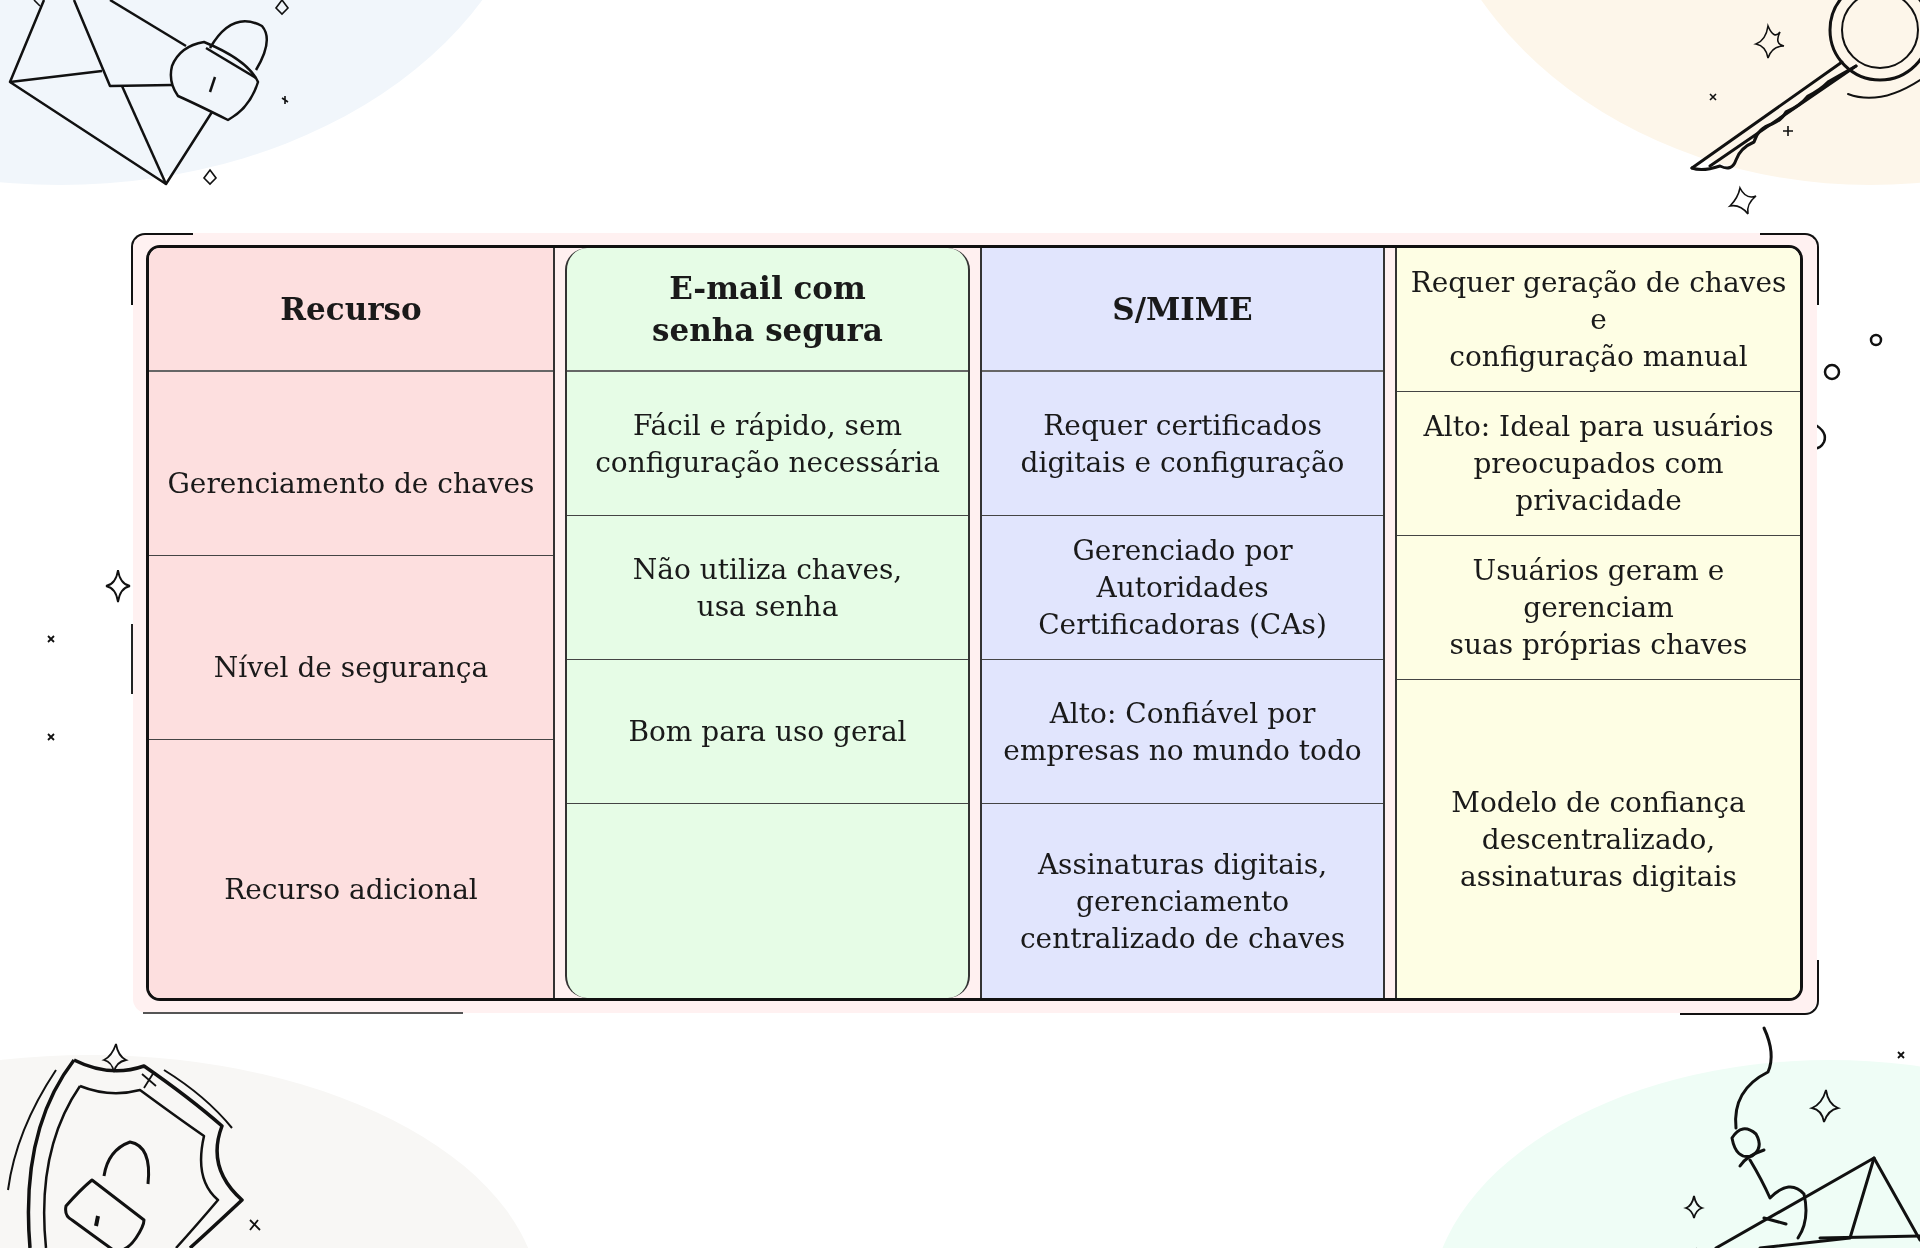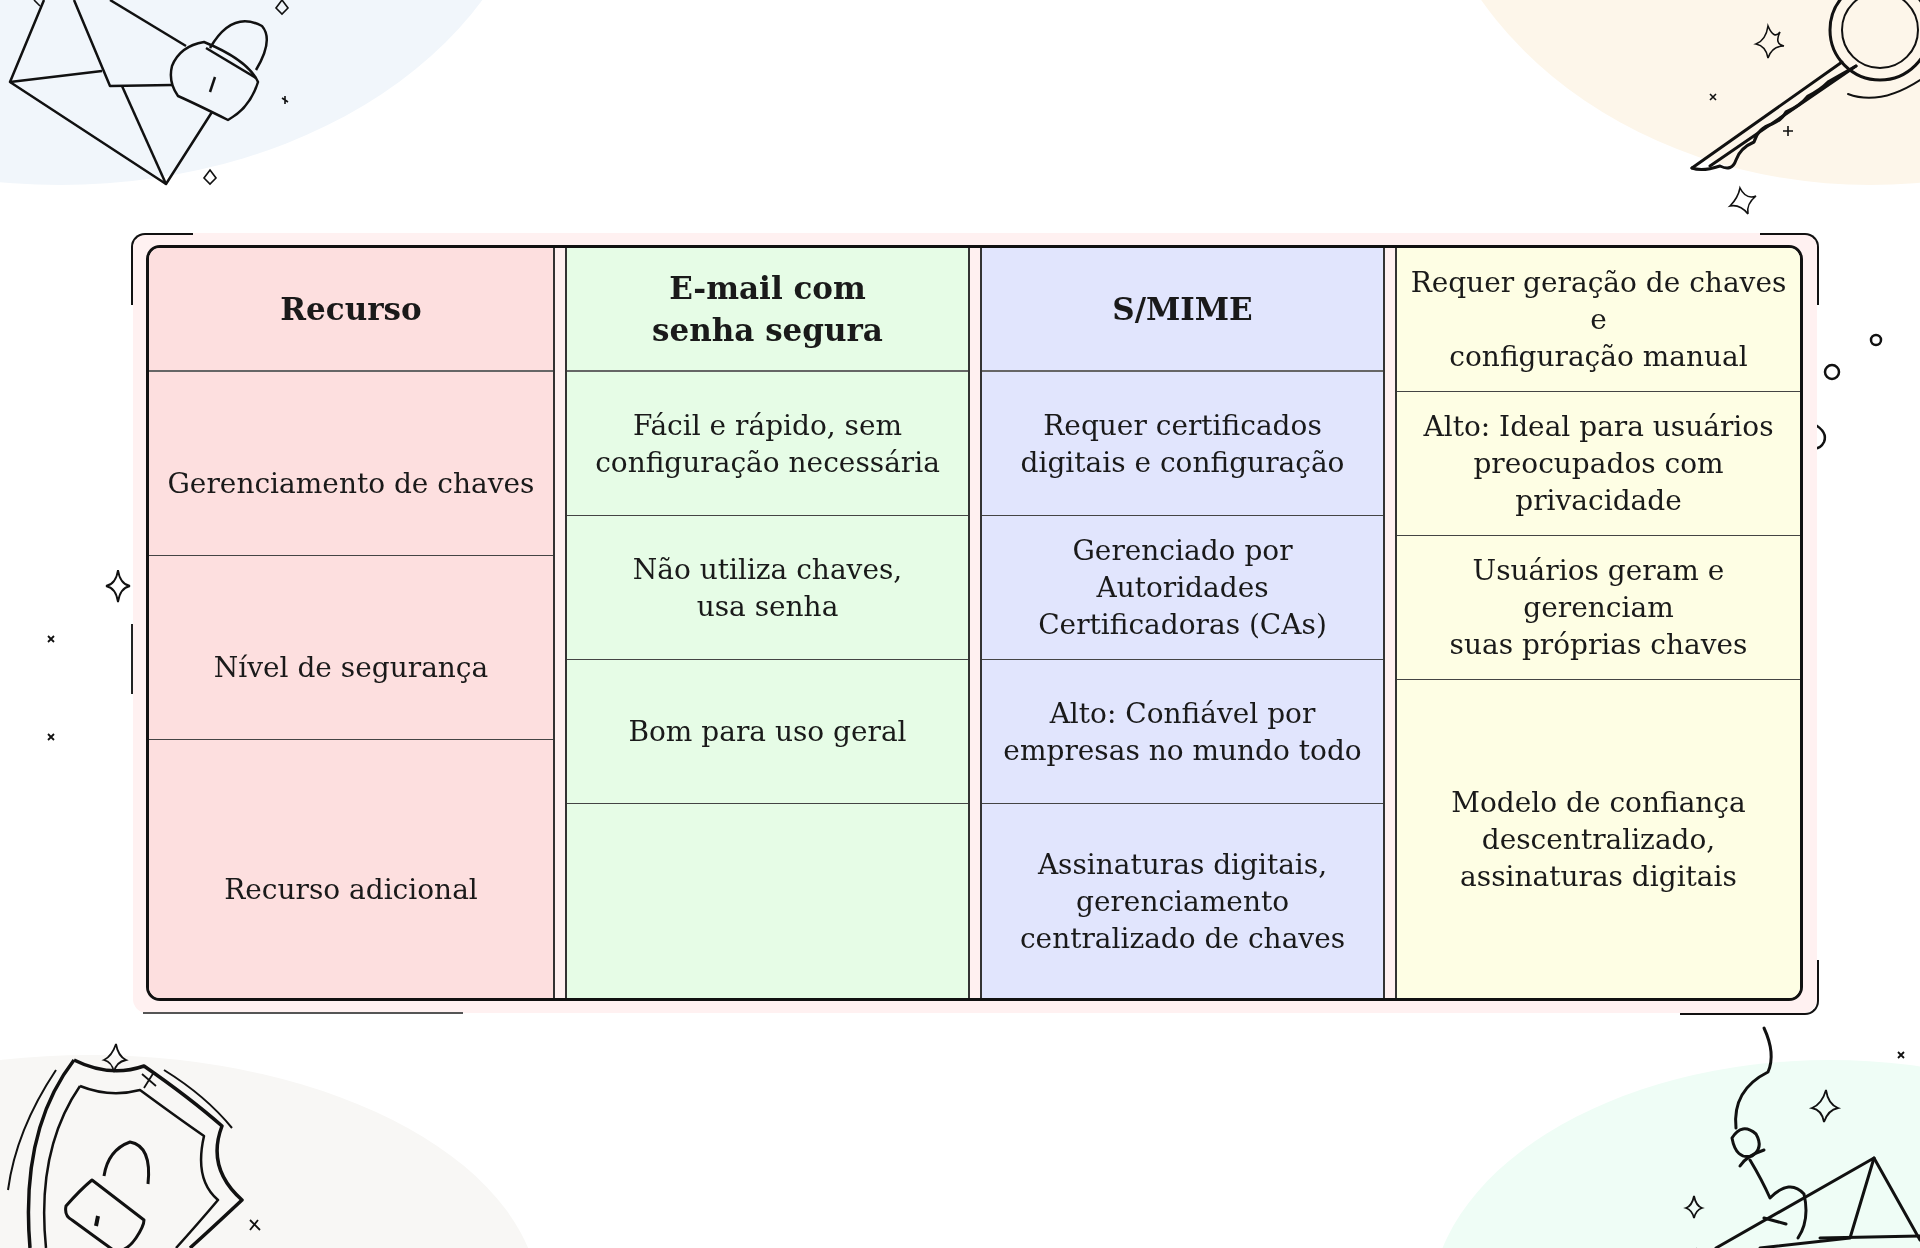--- a/index.html
+++ b/index.html
@@ -31,21 +31,21 @@
   .line-left { position:absolute; left:131px; top:624px; width:0; height:70px; border-left:2px solid #222; }
 
   .table {
     position:absolute; left:146px; top:245px; width:1657px; height:756px;
     border:3px solid #111; border-radius:14px; box-sizing:border-box; overflow:hidden;
     display:flex; background:#fff0f0;
   }
   .col { display:flex; flex-direction:column; height:100%; box-sizing:border-box; }
   .col + .col { margin-left:10px; border-left:2px solid #333; }
   .col.c1 { width:406px; background:#fddfdf; border-right:2px solid #333;gap:40px; }
-  .col.c2 { width:405px; background:#e6fce6; border-right:2px solid #333; }
+  .col.c2 { width:405px; background:#e6fce6; border-right:2px solid #333;border-radius:22px; }
   .col.c3 { width:405px; background:#e1e5fd; border-right:2px solid #333; }
   .col.c4 { flex:1; background:#fefee4; }
   .cell {
     display:flex; align-items:center; justify-content:center; text-align:center;
     box-sizing:border-box; border-bottom:1.5px solid #444; padding:0 10px;
     font-size:28px; line-height:37px; white-space:pre-line;
   }
   .cell.head { height:124px; font-weight:bold; font-size:31px; line-height:42px; border-bottom:2px solid #666; }
   .cell.r { height:144px; }
   .cell.last { flex:1; border-bottom:none; }

